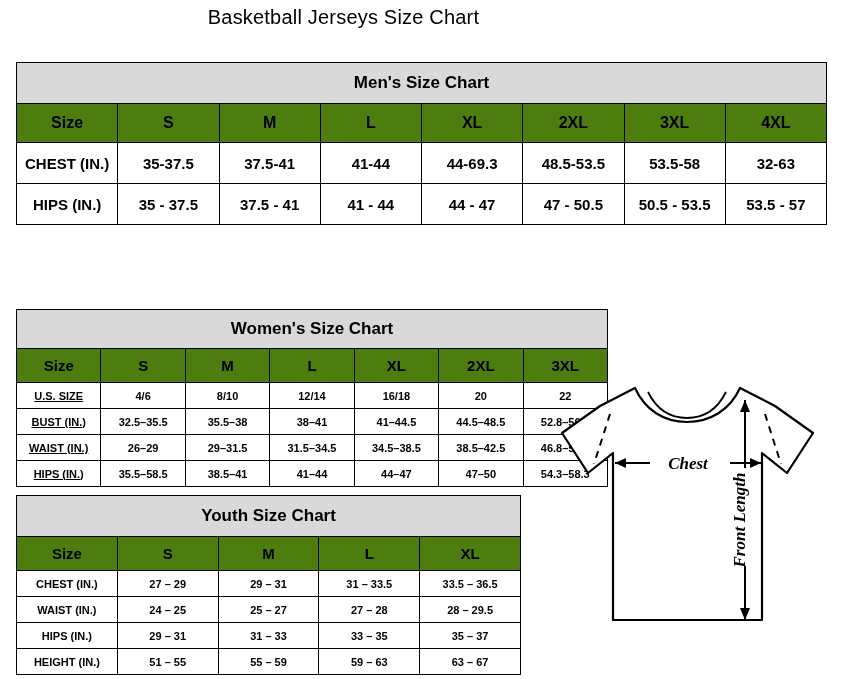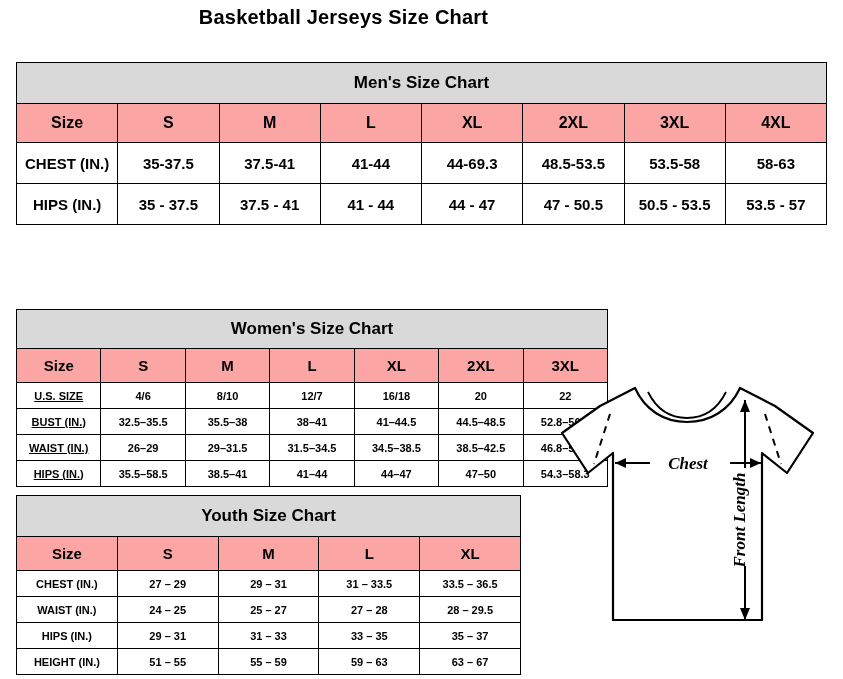--- a/index.html
+++ b/index.html
@@ -15,21 +15,21 @@
     position: relative;
     overflow: hidden;
   }
   .page-title {
     position: absolute;
     top: 6px;
     left: 0;
     width: 687px;
     text-align: center;
     font-size: 20px;
-    font-weight: bold;
+    font-weight: normal;
     letter-spacing: 0.2px;
   }
 
   table.chart {
     border-collapse: collapse;
     table-layout: fixed;
     background: #ffffff;
     border-radius: 23px;
   }
   table.chart td, table.chart th {
@@ -38,21 +38,21 @@
     vertical-align: middle;
     font-weight: bold;
     padding: 0;
   }
   .banner {
     background: #d9d9d9;
     font-size: 17px;
     font-weight: bold;
   }
   .hdr {
-    background: #fca5a5;
+    background: #4d7c0f;
   }
 
   
   #men-chart {
     position: absolute;
     left: 16px;
     top: 62px;
     width: 811px;
   }
   #men-chart .banner { height: 40px; font-size: 17px; }
@@ -122,21 +122,21 @@
     <td class="hdr" style="width:106px">4XL</td>
   </tr>
   <tr class="datarow">
     <td class="rowlabel">CHEST (IN.)</td>
     <td>35-37.5</td>
     <td>37.5-41</td>
     <td>41-44</td>
     <td>44-69.3</td>
     <td>48.5-53.5</td>
     <td>53.5-58</td>
-    <td>58-63</td>
+    <td>32-63</td>
   </tr>
   <tr class="datarow">
     <td class="rowlabel">HIPS (IN.)</td>
     <td>35 - 37.5</td>
     <td>37.5 - 41</td>
     <td>41 - 44</td>
     <td>44 - 47</td>
     <td>47 - 50.5</td>
     <td>50.5 - 53.5</td>
     <td>53.5 - 57</td>
@@ -155,21 +155,21 @@
     <td class="hdr" style="width:72px">M</td>
     <td class="hdr" style="width:72px">L</td>
     <td class="hdr" style="width:79px">XL</td>
     <td class="hdr" style="width:78px">2XL</td>
     <td class="hdr" style="width:78px">3XL</td>
   </tr>
   <tr class="datarow">
     <td class="rowlabel">U.S. SIZE</td>
     <td>4/6</td>
     <td>8/10</td>
-    <td>12/7</td>
+    <td>12/14</td>
     <td>16/18</td>
     <td>20</td>
     <td>22</td>
   </tr>
   <tr class="datarow">
     <td class="rowlabel">BUST  (IN.)</td>
     <td>32.5–35.5</td>
     <td>35.5–38</td>
     <td>38–41</td>
     <td>41–44.5</td>

